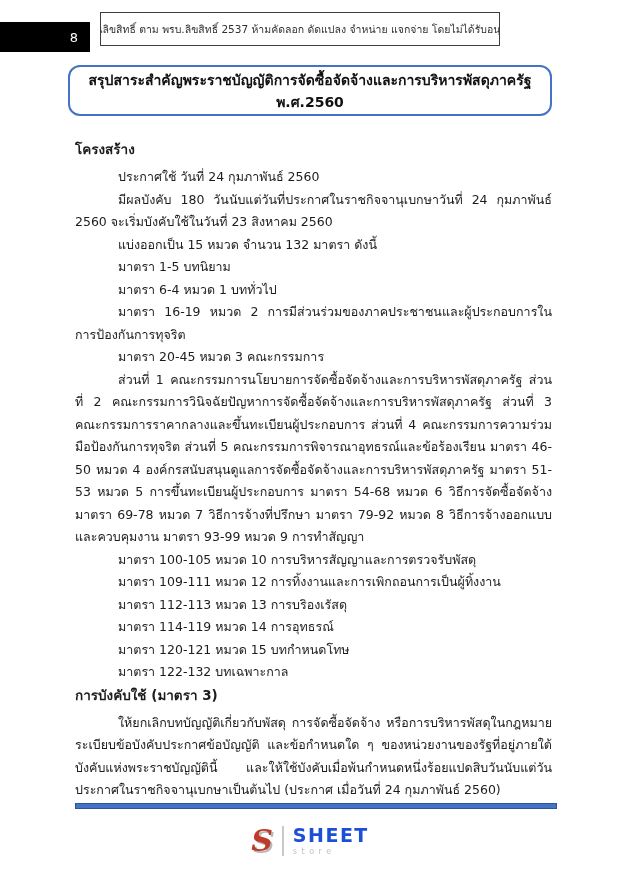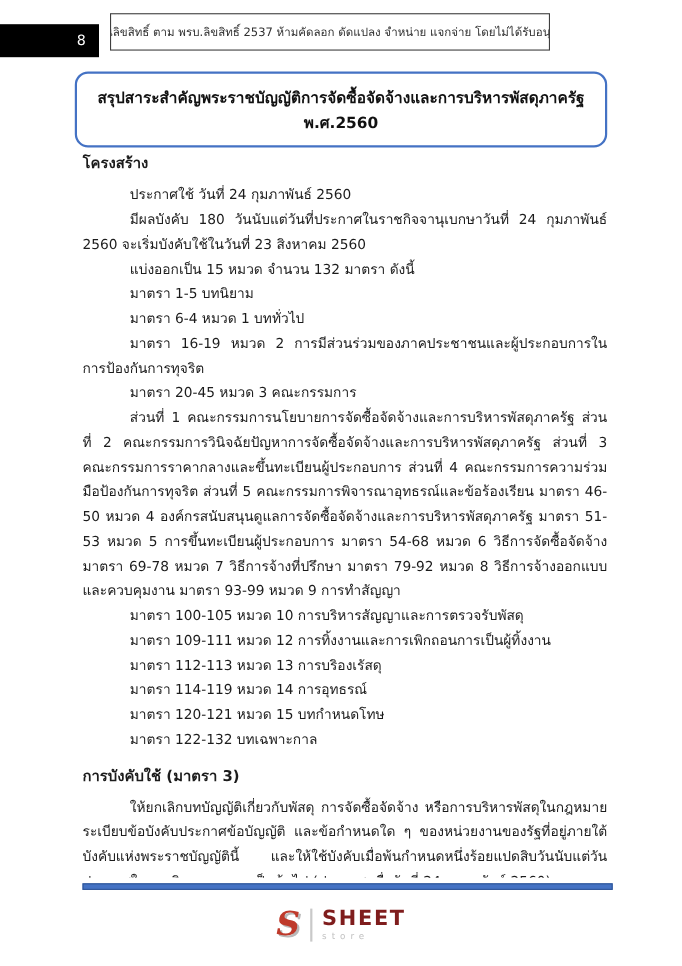--- a/index.html
+++ b/index.html
@@ -17,57 +17,57 @@
   }
   .copyright-box {
     position:absolute; left:100px; top:12px; width:400px; height:34px;
     border:1px solid #3f3f3f; box-sizing:border-box;
     display:flex; align-items:center; justify-content:center;
     font-size:10.5px; color:#303030; padding:0 6px;
     white-space:nowrap; overflow:hidden;
   }
   
   .title-box {
-    position:absolute; left:68px; top:65px; width:484px; height:69px;
+    position:absolute; left:68px; top:65px; width:484px; height:51px;
     border:2.5px solid #4472C4; border-radius:12px; box-sizing:border-box;
     display:flex; align-items:center; justify-content:center;
     font-weight:bold; font-size:14px; text-align:center; padding:0 16px;
     color:#111111; background:#ffffff;
   }
   
   .content {
     position:absolute; left:75px; top:138px; width:477px; height:660px;
     overflow:hidden; font-size:12.5px; line-height:22.5px;
     text-align:justify;
   }
   .section-heading {
     margin:0 0 5px 0; font-size:13.5px; font-weight:bold;
     text-align:left; line-height:23px; text-indent:0;
   }
-  .section-heading.second { margin-top:11px; }
+  .section-heading.second { }
   .content p { margin:0; text-indent:43px; }
   .content p b { font-weight:normal; }
   
   .footer-bar {
     position:absolute; left:75px; top:803px; width:482px; height:6px;
     background:#4472C4; border:1px solid #2f5597; box-sizing:border-box;
   }
   .logo-row {
     position:absolute; left:0; top:817px; width:620px; height:48px;
     display:flex; align-items:center; justify-content:center; gap:9px;
   }
   .logo-s {
     font-family:"DejaVu Serif","Liberation Serif",serif;
     font-size:30px; font-weight:bold; font-style:italic;
     color:#bf3a2b; text-shadow:2px 2px 0 #b9b9b9; line-height:34px;
   }
   .logo-divider { width:2px; height:30px; background:#c9c9c9; }
   .logo-text-col { display:flex; flex-direction:column; align-items:flex-start; }
   .logo-text {
-    font-size:19px; font-weight:bold; color:#7f1d1d;
+    font-size:19px; font-weight:bold; color:#1d4ed8;
     letter-spacing:1.5px; line-height:19px;
   }
   .logo-subtext {
     font-size:8px; color:#c2c2c2; letter-spacing:4.5px; line-height:11px;
     margin-top:1px;
   }
 </style>
 </head>
 <body>
 

